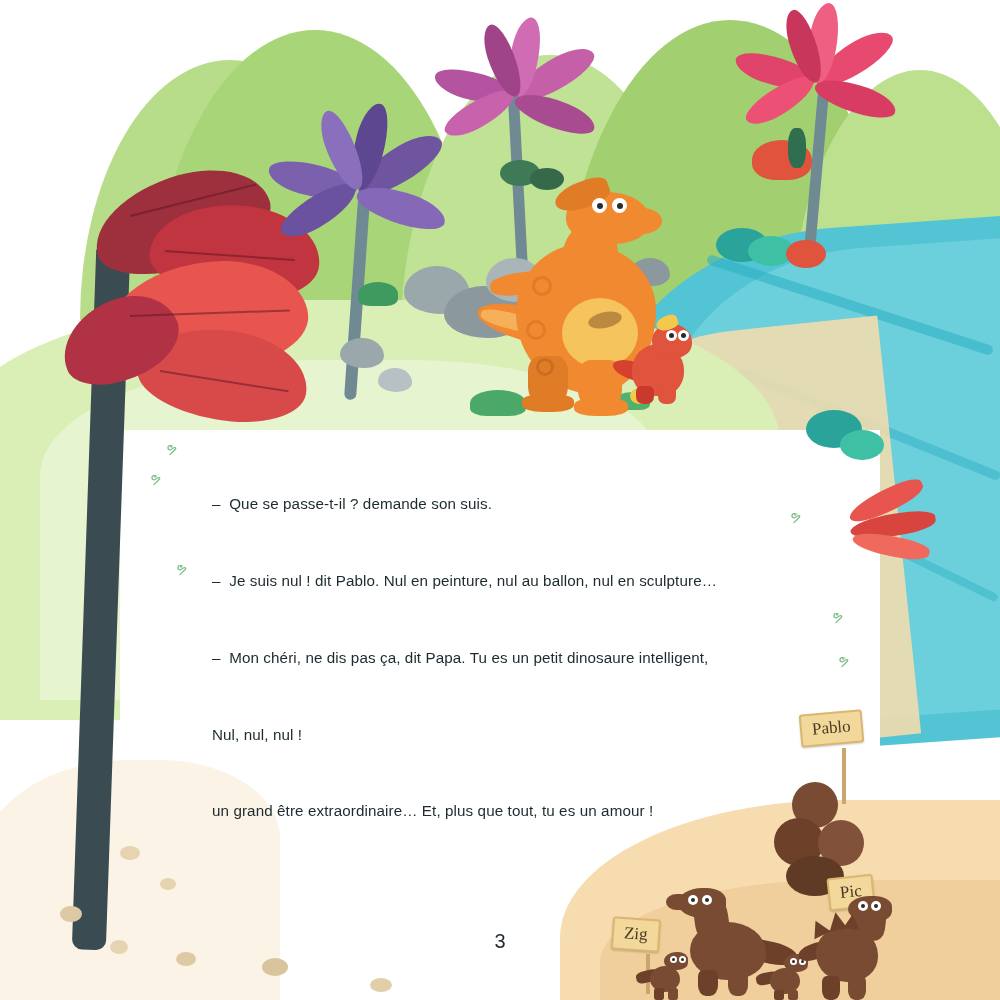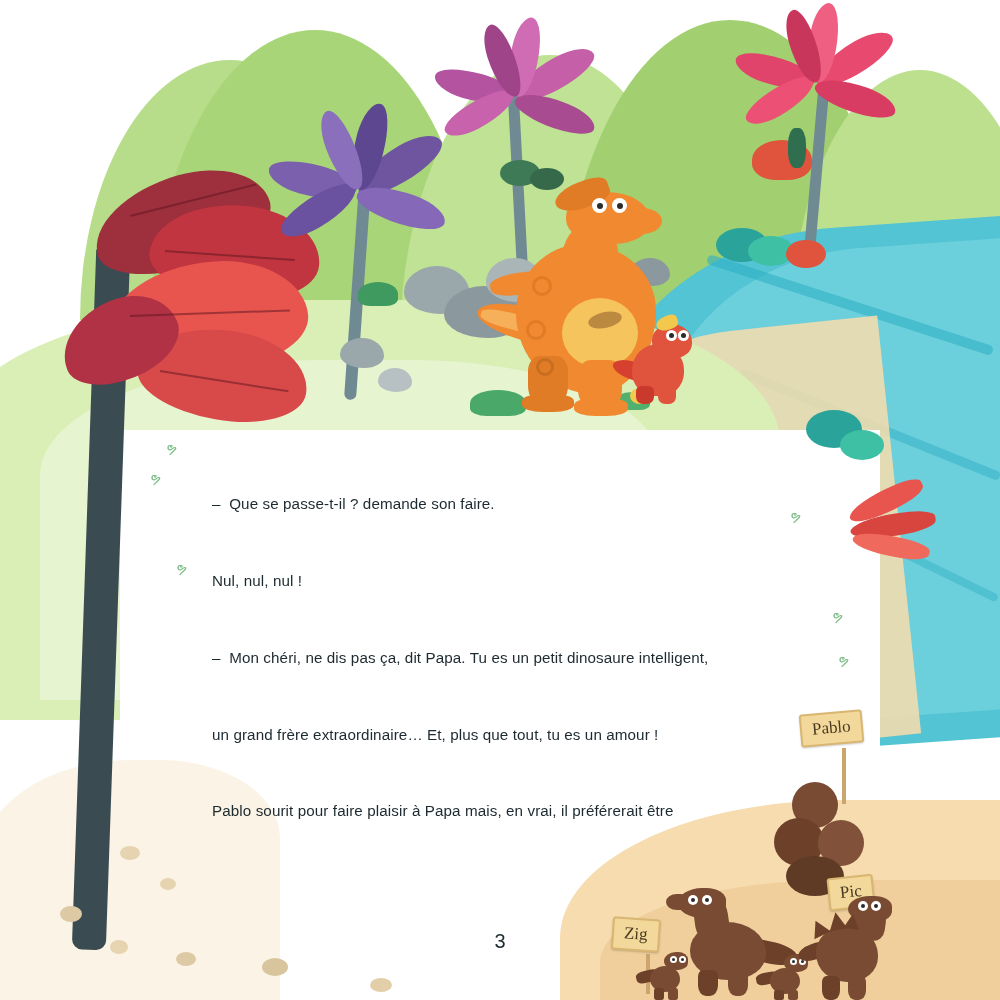--- a/index.html
+++ b/index.html
@@ -391,25 +391,25 @@
       <div style="position:absolute;left:12px;top:24px;width:0;height:0;border-left:9px solid transparent;border-right:9px solid transparent;border-bottom:16px solid #6d4129;transform:rotate(-26deg);"></div>
       <div style="position:absolute;left:30px;top:16px;width:0;height:0;border-left:9px solid transparent;border-right:9px solid transparent;border-bottom:18px solid #6d4129;transform:rotate(-10deg);"></div>
       <div style="position:absolute;left:46px;top:18px;width:0;height:0;border-left:8px solid transparent;border-right:8px solid transparent;border-bottom:15px solid #6d4129;transform:rotate(6deg);"></div>
       <div style="position:absolute;left:24px;top:80px;width:18px;height:24px;background:#6d4129;border-radius:25% 25% 40% 40%;"></div>
       <div style="position:absolute;left:50px;top:80px;width:18px;height:24px;background:#7a4b33;border-radius:25% 25% 40% 40%;"></div>
     </div>
 
   </div>
 
   <div class="story">
-    <p>–  Que se passe-t-il ? demande son faire.</p>
+    <p>–  Que se passe-t-il ? demande son suis.</p>
+    <p>–  Je suis nul ! dit Pablo. Nul en peinture, nul au ballon, nul en sculpture…</p>
+    <p>–  Mon chéri, ne dis pas ça, dit Papa. Tu es un petit dinosaure intelligent,</p>
     <p>Nul, nul, nul !</p>
-    <p>–  Mon chéri, ne dis pas ça, dit Papa. Tu es un petit dinosaure intelligent,</p>
-    <p>un grand frère extraordinaire… Et, plus que tout, tu es un amour !</p>
-    <p>Pablo sourit pour faire plaisir à Papa mais, en vrai, il préférerait être</p>
+    <p>un grand être extraordinaire… Et, plus que tout, tu es un amour !</p>
     
     
     
     
     
     
     
     
     
     

